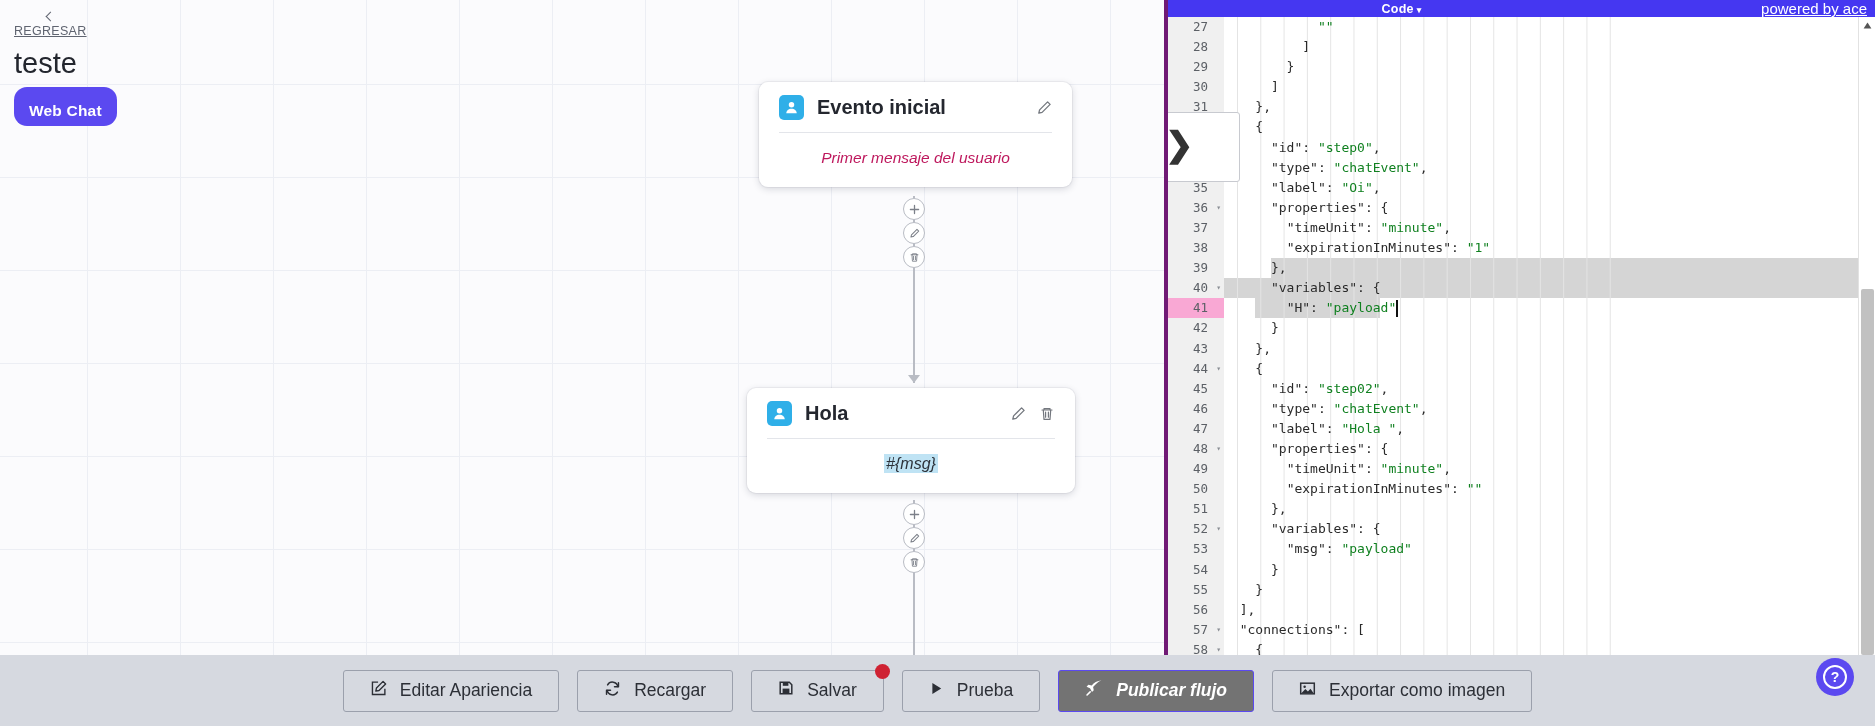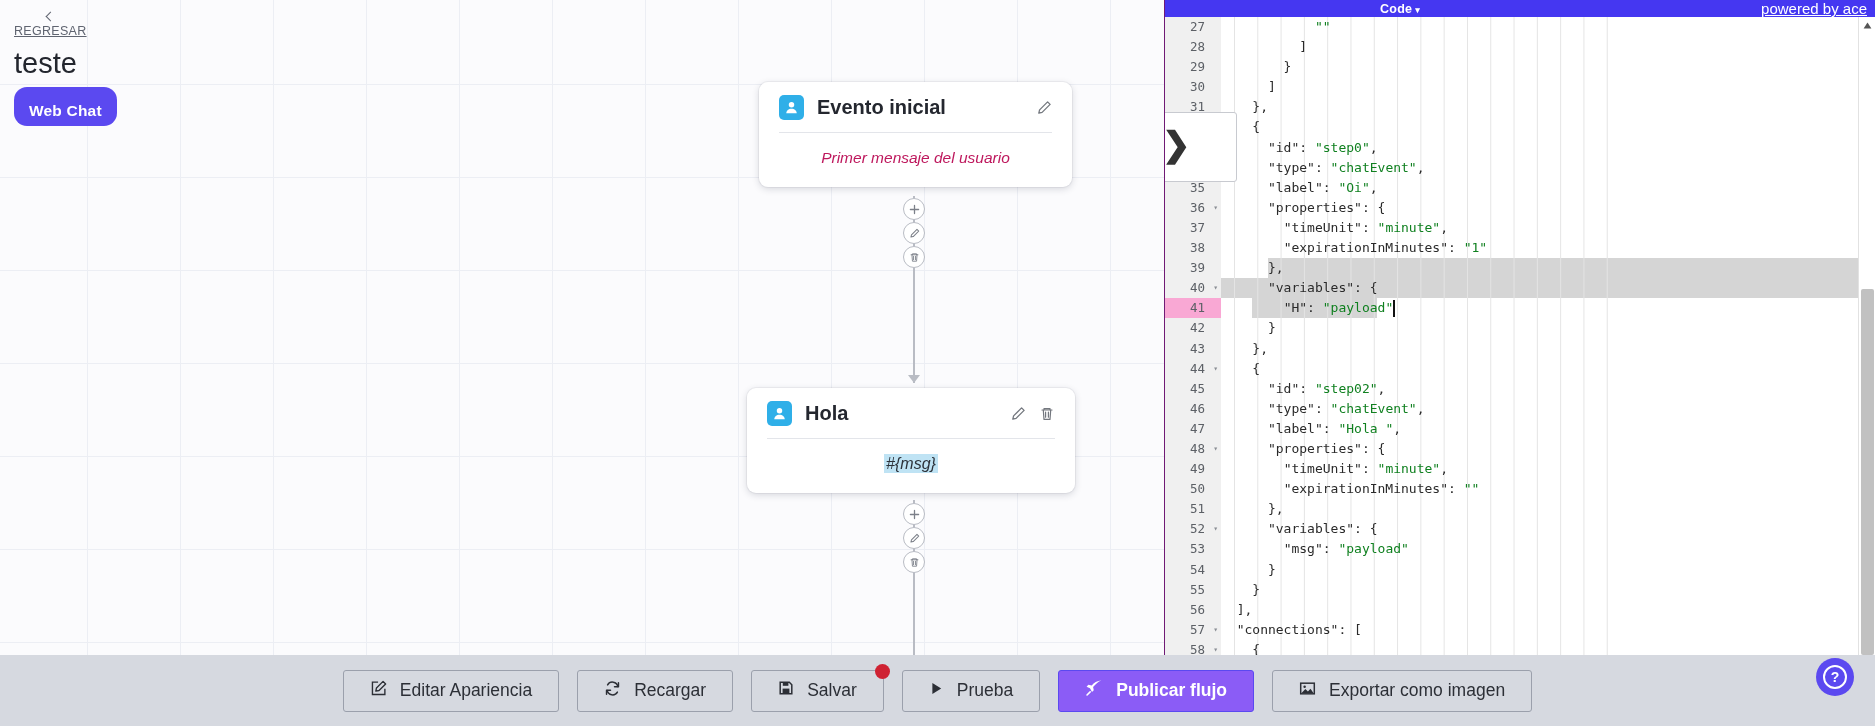--- a/index.html
+++ b/index.html
@@ -108,21 +108,21 @@
     background: #ffffff; border: 1.3px solid #b9bcc4;
     display: flex; align-items: center; justify-content: center;
     cursor: pointer;
   }
 
   
   #editor {
     position: absolute; left: 1164px; top: 0;
     width: 711px; height: 706px;
     background: #ffffff;
-    border-left: 1px solid #701a75;
+    border-left: 4px solid #701a75;
   }
   #editor-header {
     height: 17px; background: #4537f1; position: relative;
     display: flex; align-items: center; justify-content: center;
   }
   #editor-header .title {
     color: #ffffff; font-size: 12.5px; font-weight: bold; letter-spacing: .2px;
     position: relative; left: -120px; cursor: pointer;
   }
   #editor-header .caret { font-size: 9px; margin-left: 3px; }
@@ -205,21 +205,21 @@
   }
   .tb-btn {
     position: relative;
     display: inline-flex; align-items: center; justify-content: center; gap: 13px;
     height: 42px; padding: 0 26px;
     background: #d6d9e0; border: 1px solid #9ba0ac; border-radius: 3px;
     font-size: 17.5px; color: #2c2f36; cursor: pointer;
   }
   .tb-btn .lbl { white-space: nowrap; }
   .tb-btn.primary {
-    background: #8b5cf6; border-color: #5b49f0; color: #ffffff; font-weight: bold;
+    background: #737373; border-color: #5b49f0; color: #ffffff; font-weight: bold; font-style: italic;
   }
   .tb-dot {
     position: absolute; right: -7px; top: -7px;
     width: 15px; height: 15px; border-radius: 50%; background: #cf2233;
   }
   #help-btn {
     position: absolute; right: 21px; top: 677px;
     width: 38px; height: 38px; border-radius: 50%;
     background: #5b49f0; color: #fff;
     display: flex; align-items: center; justify-content: center;

